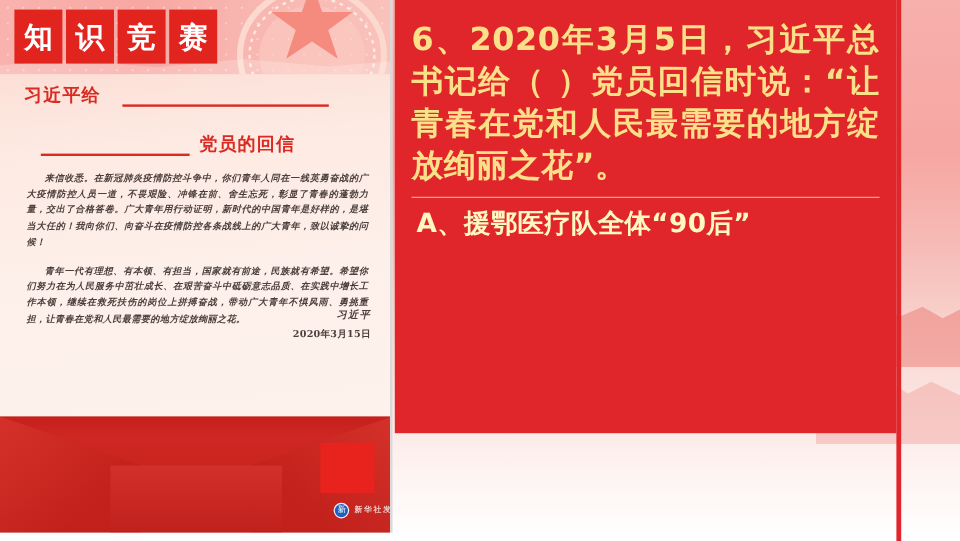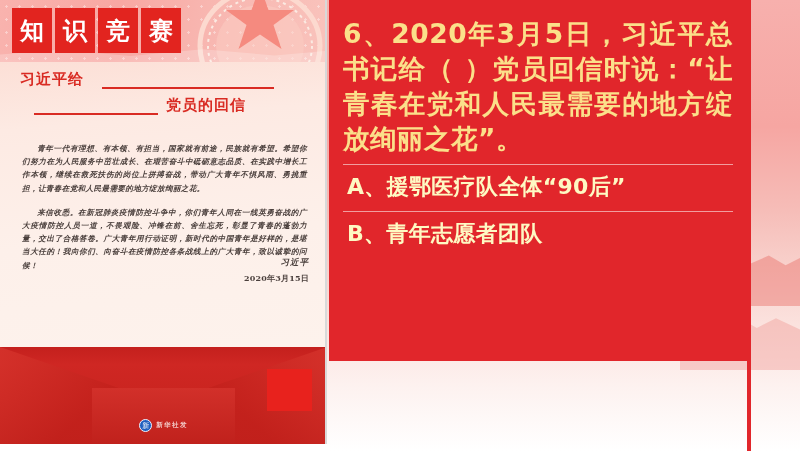--- a/index.html
+++ b/index.html
@@ -75,21 +75,21 @@
   }
   .st-line1{
     font-size:15px;letter-spacing:1px;white-space:nowrap;
     display:flex;align-items:flex-end;gap:16px;
   }
   .st-line1 .blank{
     display:inline-block;width:172px;border-bottom:2px solid #d92b23;
     height:14px;margin-left:2px;
   }
   .st-line2{
-    margin-top:7px;font-size:15px;letter-spacing:1px;white-space:nowrap;
+    margin-top:22px;font-size:15px;letter-spacing:1px;white-space:nowrap;
     display:flex;align-items:flex-end;padding-left:14px;
   }
   .st-line2 .blank{
     display:inline-block;width:124px;border-bottom:2px solid #d92b23;
     height:14px;margin-right:8px;
   }
 
   .body-text{
     position:absolute;left:22px;top:80px;width:285px;
     color:#4a3f3c;font-family:"DejaVu Serif","Liberation Serif",serif;
@@ -126,21 +126,21 @@
   .env-mid{
     position:absolute;left:92px;top:41px;width:143px;height:56px;
     background:linear-gradient(180deg,#d2302a 0%,#c0211c 100%);
   }
   .env-stamp{
     position:absolute;left:267px;top:22px;width:45px;height:42px;
     background:#e8221d;
   }
   .env-logo{
     position:absolute;left:0;bottom:12px;width:327px;
-    display:flex;align-items:center;justify-content:center;gap:4px;
+    display:flex;align-items:center;justify-content:flex-end;gap:4px;
   }
   .env-logo .mark{
     width:11px;height:11px;border-radius:50%;
     background:#1f5fbf;border:1px solid #eef3ff;
     display:flex;align-items:center;justify-content:center;
     color:#ffffff;font-size:7px;line-height:1;
   }
   .env-logo .txt{
     color:#f3c9c6;font-size:6.5px;letter-spacing:1.4px;
     font-family:"DejaVu Serif","Liberation Serif",serif;font-weight:700;
@@ -215,22 +215,22 @@
           <span>习近平给</span>
           <span class="blank"></span>
         </div>
         <div class="st-line2">
           <span class="blank"></span>
           <span>党员的回信</span>
         </div>
       </div>
 
       <div class="body-text">
+        <p>来信收悉。在新冠肺炎疫情防控斗争中，你们青年人同在一线英勇奋战的广大疫情防控人员一道，不畏艰险、冲锋在前、舍生忘死，彰显了青春的蓬勃力量，交出了合格答卷。广大青年用行动证明，新时代的中国青年是好样的，是堪当大任的！我向你们、向奋斗在疫情防控各条战线上的广大青年，致以诚挚的问候！</p>
         <p>青年一代有理想、有本领、有担当，国家就有前途，民族就有希望。希望你们努力在为人民服务中茁壮成长、在艰苦奋斗中砥砺意志品质、在实践中增长工作本领，继续在救死扶伤的岗位上拼搏奋战，带动广大青年不惧风雨、勇挑重担，让青春在党和人民最需要的地方绽放绚丽之花。</p>
-        <p>来信收悉。在新冠肺炎疫情防控斗争中，你们青年人同在一线英勇奋战的广大疫情防控人员一道，不畏艰险、冲锋在前、舍生忘死，彰显了青春的蓬勃力量，交出了合格答卷。广大青年用行动证明，新时代的中国青年是好样的，是堪当大任的！我向你们、向奋斗在疫情防控各条战线上的广大青年，致以诚挚的问候！</p>
       </div>
 
       <div class="sign">
         <div class="nm">习近平</div>
         <div class="dt">2020年3月15日</div>
       </div>
     </div>
 
     <div class="env">
       <div class="env-flapL"></div>
@@ -243,18 +243,17 @@
       </div>
     </div>
   </div>
   <div class="left-frame-bottom"></div>
 
   <div class="right-panel">
     <div class="question">6、2020年3月5日，习近平总书记给（  ）党员回信时说：“让青春在党和人民最需要的地方绽放绚丽之花”。</div>
 
     <div class="opts">
       <div class="opt">A、援鄂医疗队全体“90后”</div>
-      <div class="opt">B、青年志愿者团队</div>
     </div>
   </div>
   <div class="right-edge-sliver"></div>
 
 </div>
 
 </body></html>

